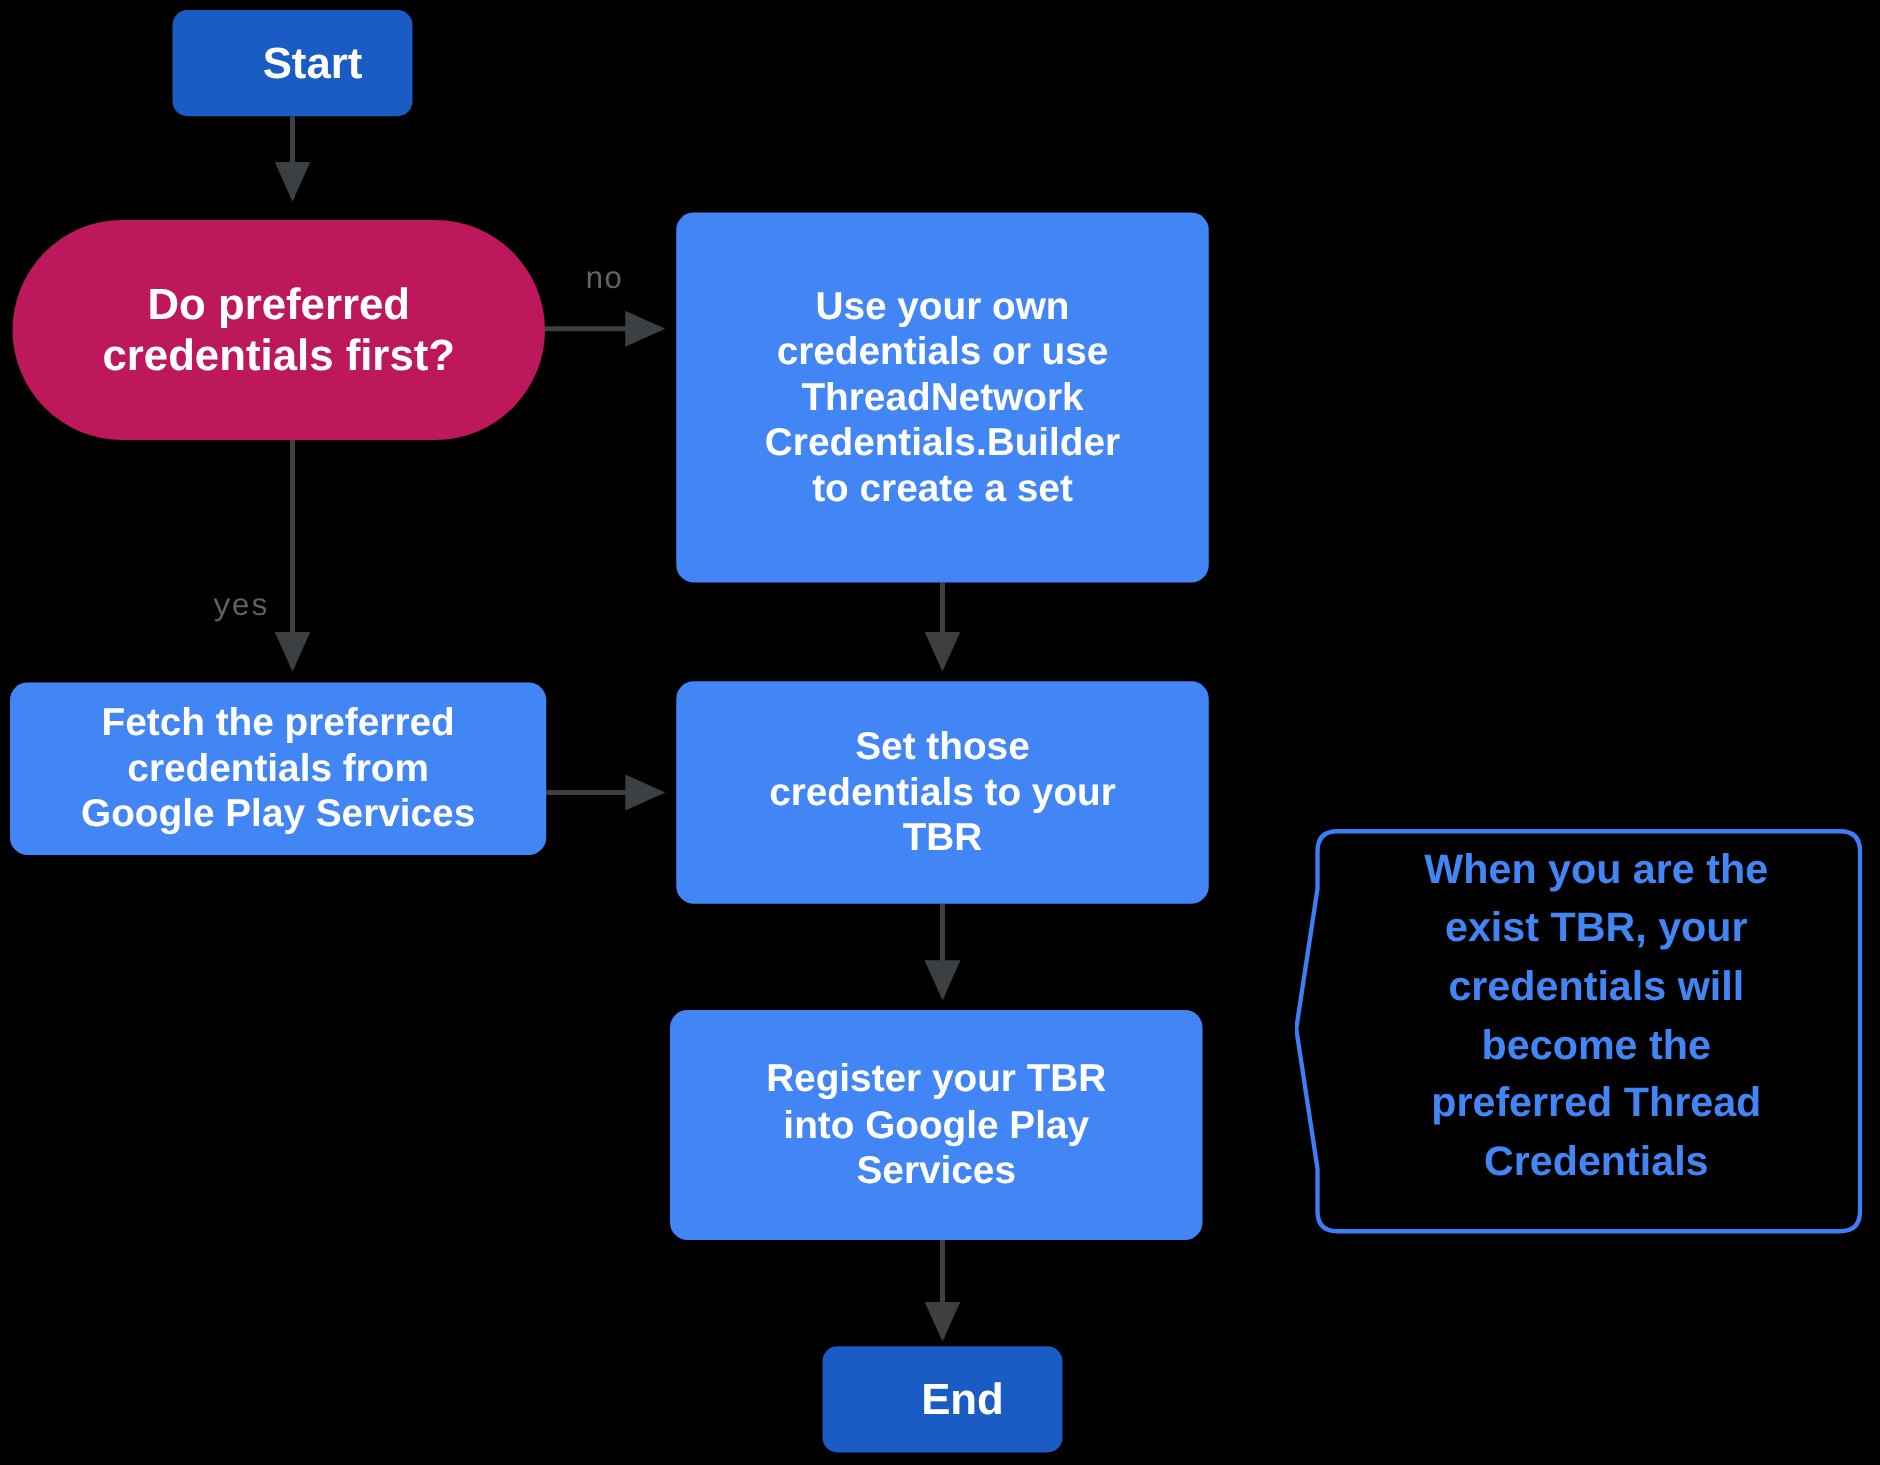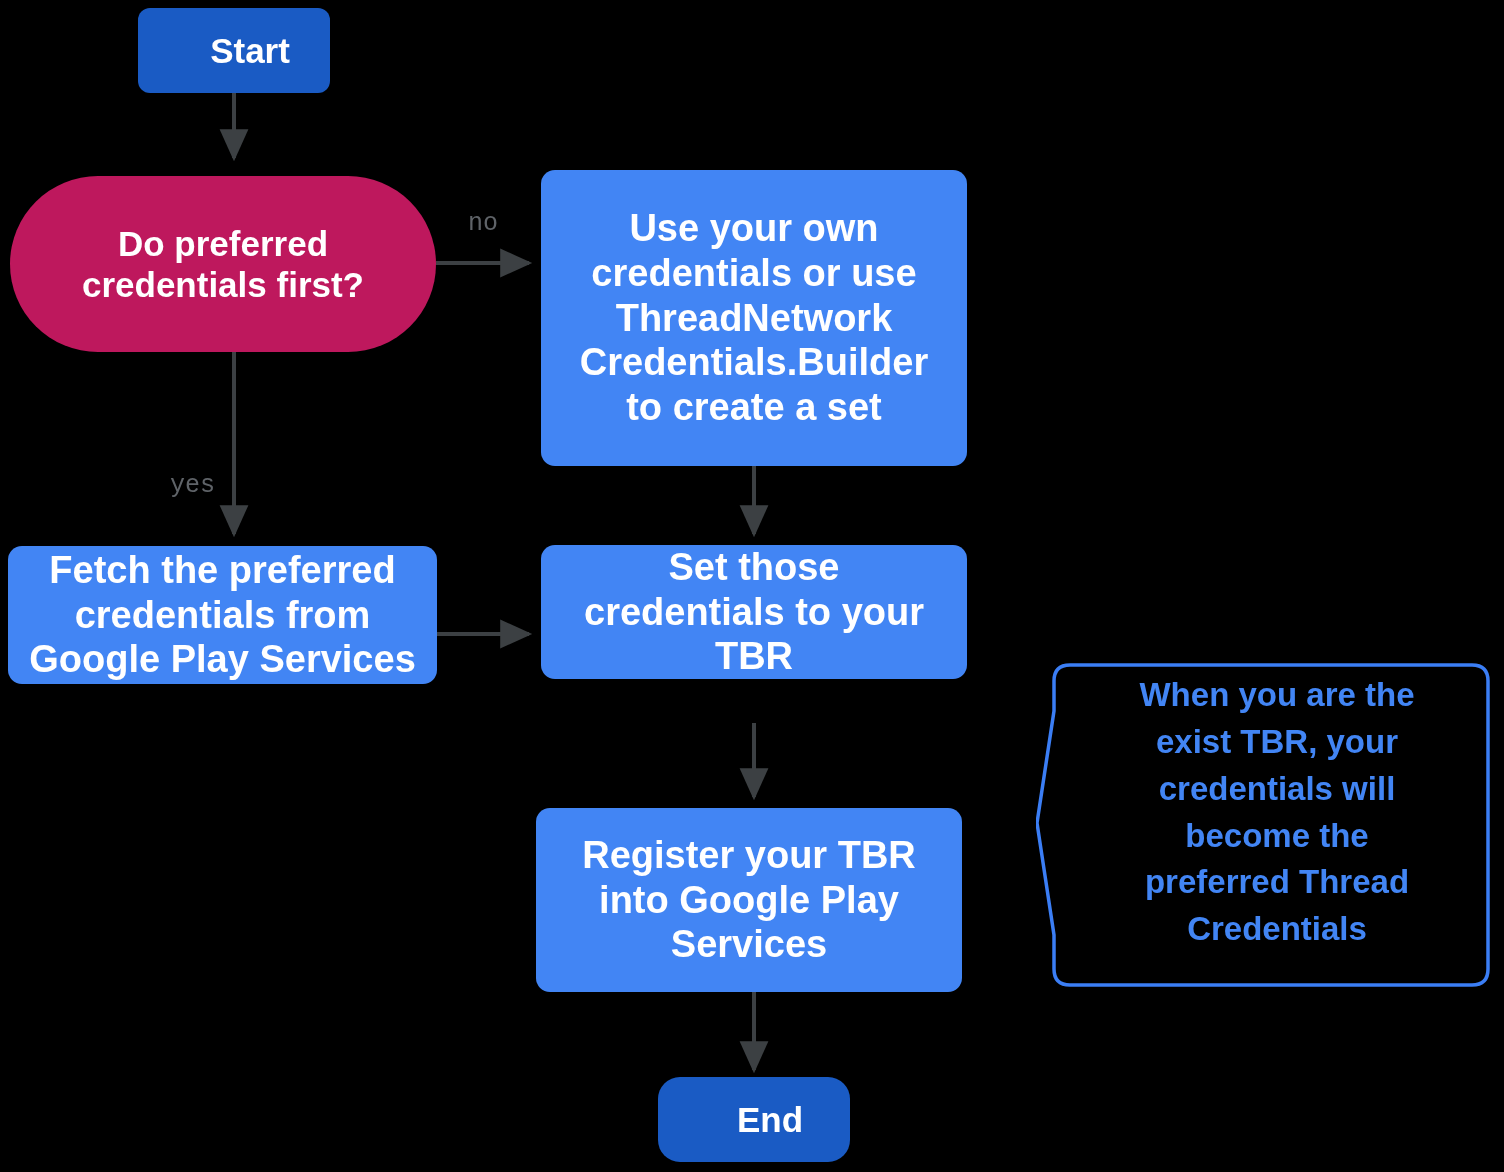--- a/index.html
+++ b/index.html
@@ -33,21 +33,21 @@
   }
   .terminal {
     background: #1a5bc4;
     border-radius: 12px;
     font-size: 35px;
     padding-left: 32px;
   }
   .process {
     background: #4285f4;
     border-radius: 14px;
-    font-size: 38px;
+    font-size: 31px;
     padding: 6px 14px;
   }
   .decision {
     background: #be185d;
     border-radius: 9999px;
     font-size: 35px;
     padding: 6px 26px;
   }
   .edge-label {
     position: absolute;
@@ -135,37 +135,37 @@
   </div>
 
   <div class="node process" style="left:8px; top:546px; width:429px; height:138px;">
     <span>
       <span>Fetch the preferred</span><br>
       <span>credentials from</span><br>
       <span>Google Play Services</span>
     </span>
   </div>
 
-  <div class="node process" style="left:541px; top:545px; width:426px; height:134px;">
+  <div class="node process" style="left:541px; top:545px; width:426px; height:178px;">
     <span>
       <span>Set those</span><br>
       <span>credentials to your</span><br>
       <span>TBR</span>
     </span>
   </div>
 
   <div class="node process" style="left:536px; top:808px; width:426px; height:184px;justify-content:center;">
     <span>
       <span>Register your TBR</span><br>
       <span>into Google Play</span><br>
       <span>Services</span>
     </span>
   </div>
 
-  <div class="node terminal" style="left:658px; top:1077px; width:192px; height:85px;border-radius:22px;">
+  <div class="node terminal" style="left:658px; top:1077px; width:192px; height:85px;">
     <span>End</span>
   </div>
 
   <svg id="callout-svg" viewBox="0 0 460 350">
     <path d="M34,20
              L436,20
              Q452,20 452,36
              L452,324
              Q452,340 436,340
              L34,340

